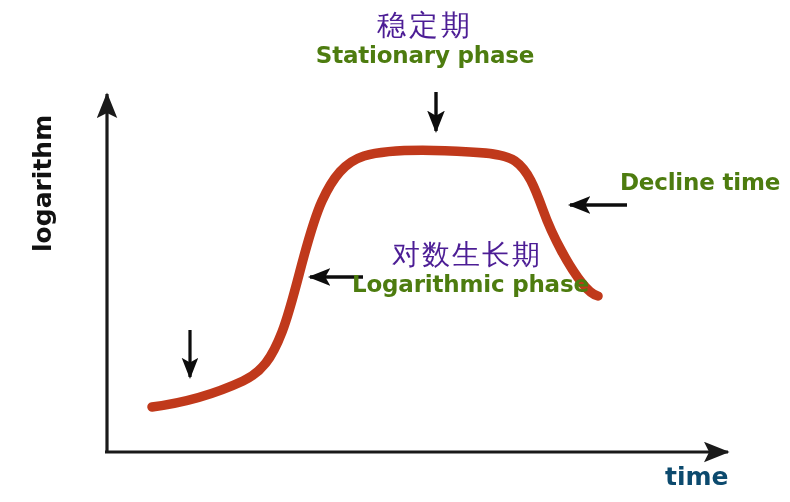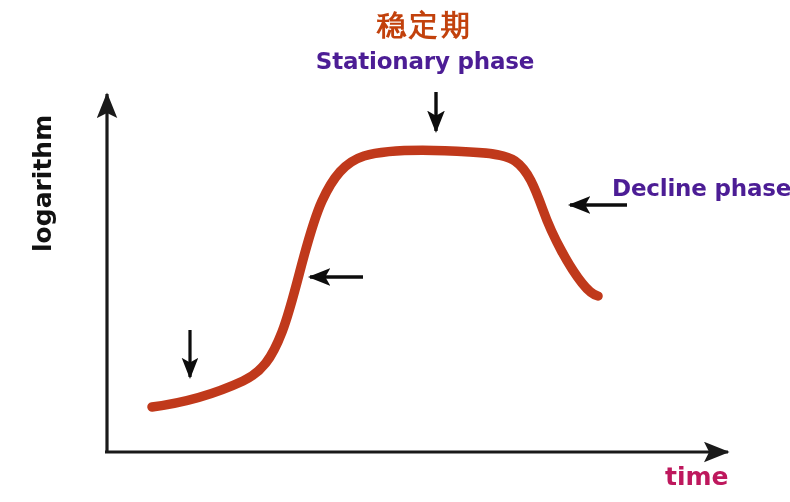--- a/index.html
+++ b/index.html
@@ -28,31 +28,31 @@
   .label-group {
     position: absolute;
     text-align: center;
     color: #2e9d87;
     line-height: 1.08;
     white-space: nowrap;
   }
   .label-cn {
     font-family: "DejaVu Sans", sans-serif;
     font-size: 29px;
-    font-weight: 700;
+    font-weight: 400;
     letter-spacing: 3px;
-    color: #c2410c;
+    color: #4c1d95;
   }
   .label-en {
     font-family: "DejaVu Sans", sans-serif;
     font-size: 23px;
     font-weight: 700;
     letter-spacing: -0.2px;
-    color: #4c1d95;
-    margin-top: 8px;
+    color: #4d7c0f;
+    margin-top: 2px;
   }
   
   #label-stationary {
     left: 300px;
     top: 10px;
     width: 250px;
   }
   #label-decline {
     left: 612px;
     top: 168px;
@@ -95,21 +95,21 @@
     display: block;
     transform: translate(-160px, 0);
   }
   #axis-x-title {
     position: absolute;
     left: 665px;
     top: 462px;
     font-family: "DejaVu Sans", sans-serif;
     font-size: 25px;
     font-weight: 700;
-    color: #be185d;
+    color: #0c4a6e;
     white-space: nowrap;
   }
 </style>
 </head>
 <body>
 
 <div id="figure">
 
   <svg id="plot-svg" viewBox="0 0 790 502">
     <defs>
@@ -150,18 +150,22 @@
   </div>
 
   <div id="axis-x-title">time</div>
 
   <div class="label-group" id="label-stationary">
     <div class="label-cn">稳定期</div>
     <div class="label-en">Stationary phase</div>
   </div>
 
   <div class="label-group" id="label-decline">
-    <div class="label-en">Decline phase</div>
+    <div class="label-en">Decline time</div>
   </div>
 
 
+  <div class="label-group" id="label-log">
+    <div class="label-cn">对数生长期</div>
+    <div class="label-en">Logarithmic phase</div>
+  </div>
 
 </div>
 
 </body></html>

